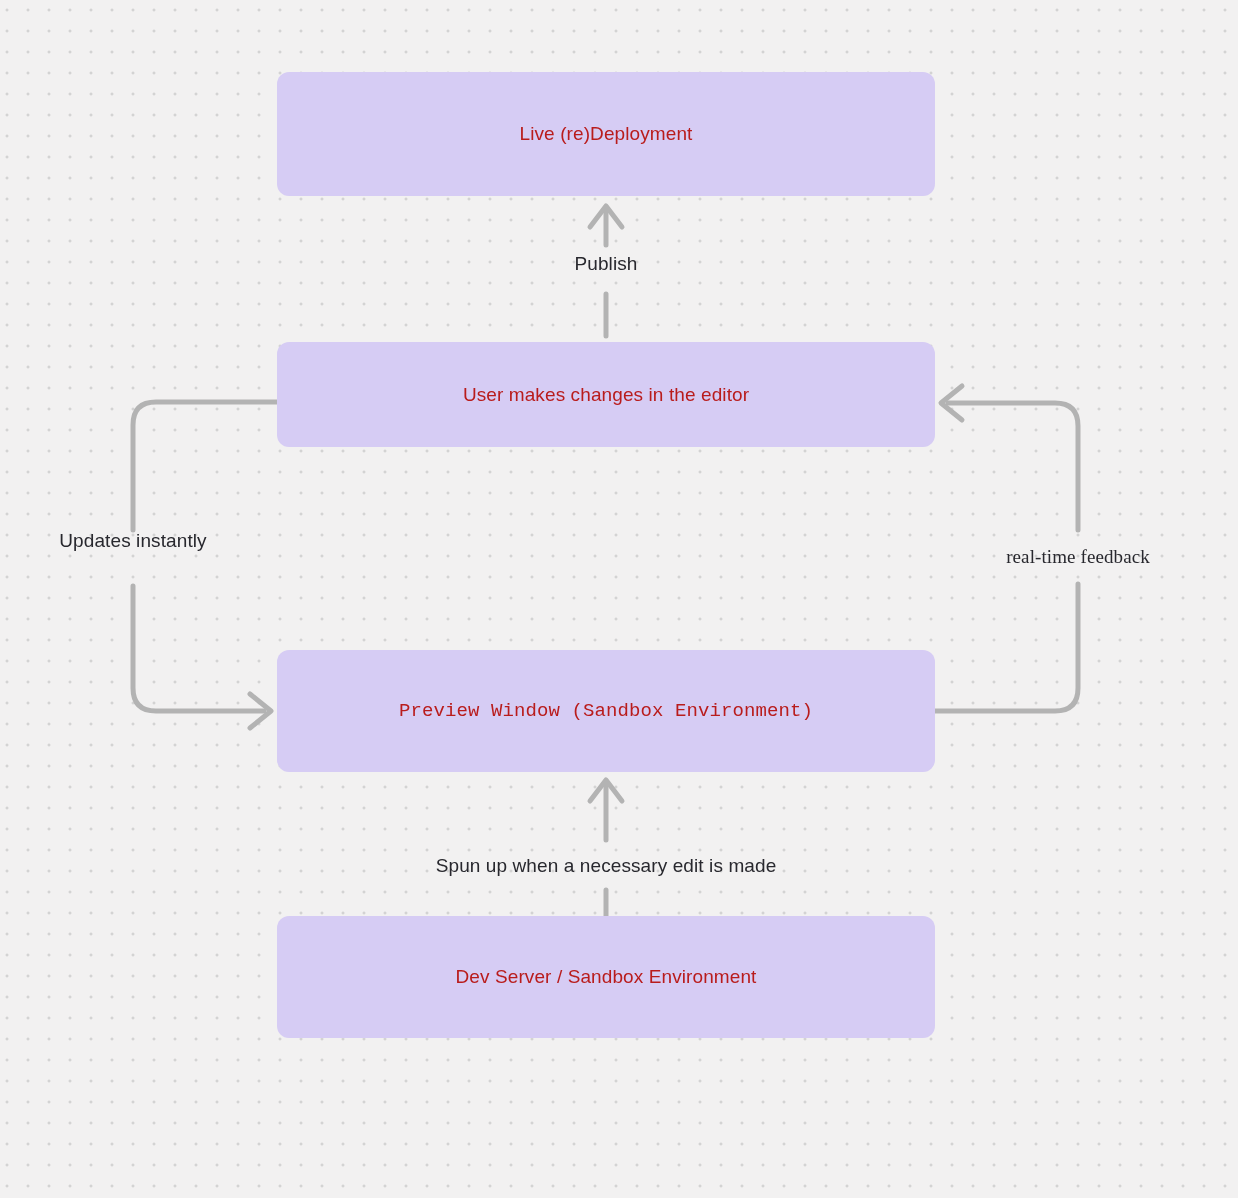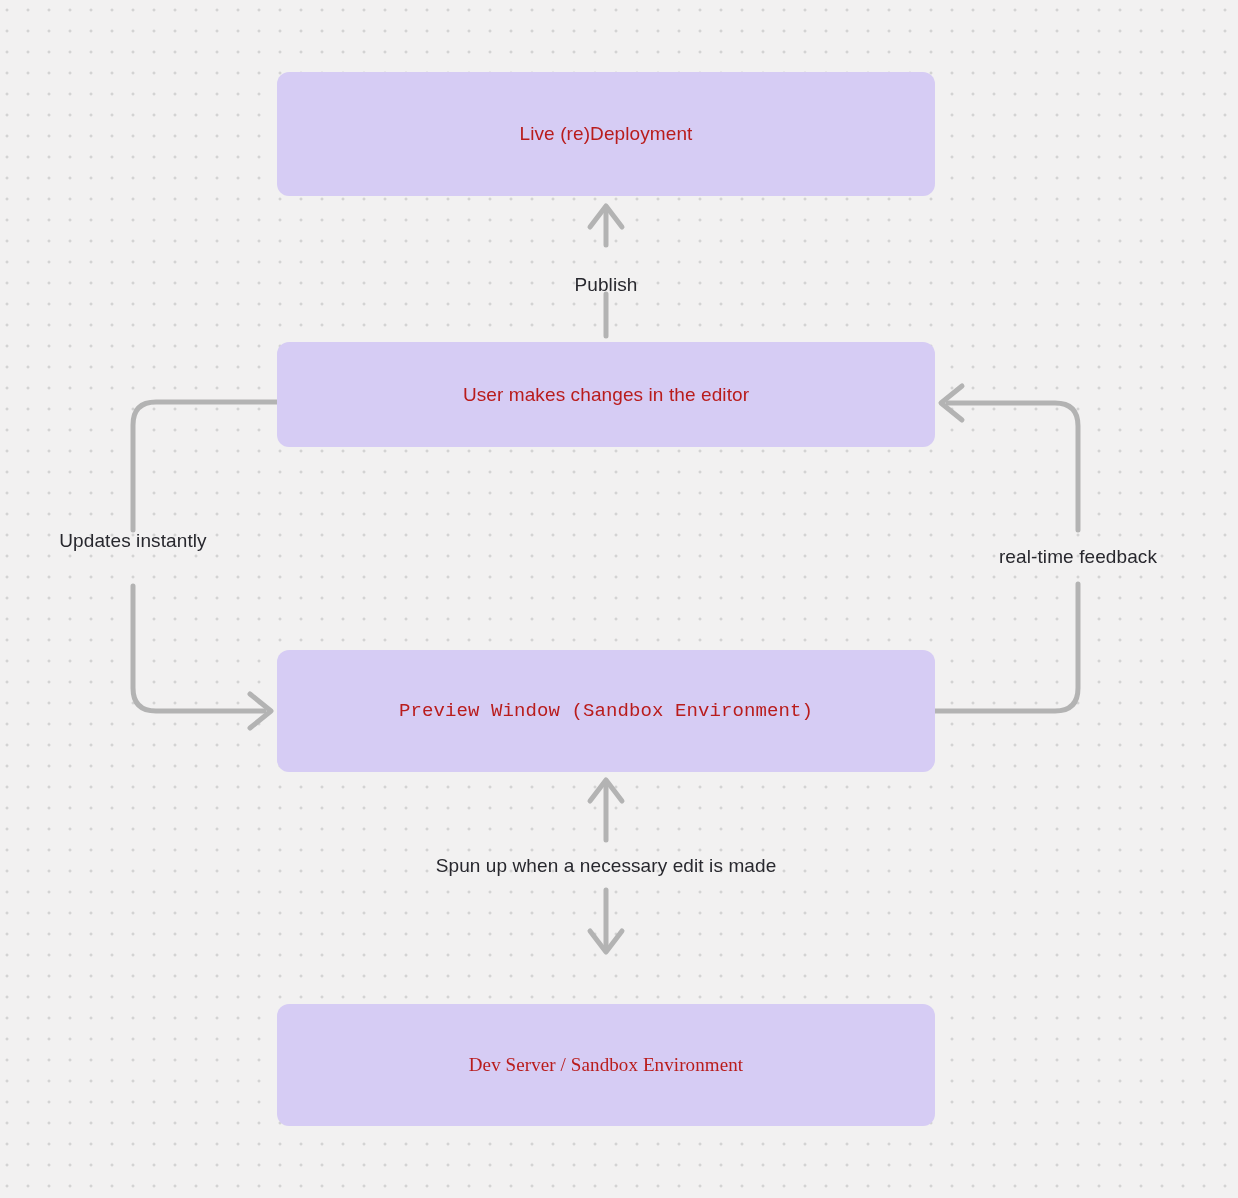--- a/index.html
+++ b/index.html
@@ -46,32 +46,32 @@
     align-items: center;
     justify-content: center;
     text-align: center;
     font-size: 19px;
     color: #b91c1c;
     letter-spacing: 0.1px;
   }
   .node-live    { top: 72px;  height: 124px; }
   .node-editor  { top: 342px; height: 105px; }
   .node-preview { top: 650px; height: 122px; font-family: Liberation Mono, monospace; }
-  .node-dev     { top: 1004px; height: 122px; font-family: Liberation Serif, serif; }
+  .node-dev     { top: 916px; height: 122px; }
   .edge-label {
     position: absolute;
     transform: translate(-50%, -50%);
     white-space: nowrap;
     font-size: 19px;
     color: #28282e;
     letter-spacing: 0.1px;
   }
-  .label-publish  { left: 606px;  top: 285px; }
+  .label-publish  { left: 606px;  top: 264px; }
   .label-updates  { left: 133px;  top: 541px; }
-  .label-realtime { left: 1078px; top: 557px; }
+  .label-realtime { left: 1078px; top: 557px; font-family: Liberation Serif, serif; }
   .label-spunup   { left: 606px;  top: 866px; }
 </style>
 </head>
 <body>
 
 <div class="canvas">
 
   <svg class="edges" viewBox="0 0 1238 1198" aria-hidden="true">
 
     <g>

